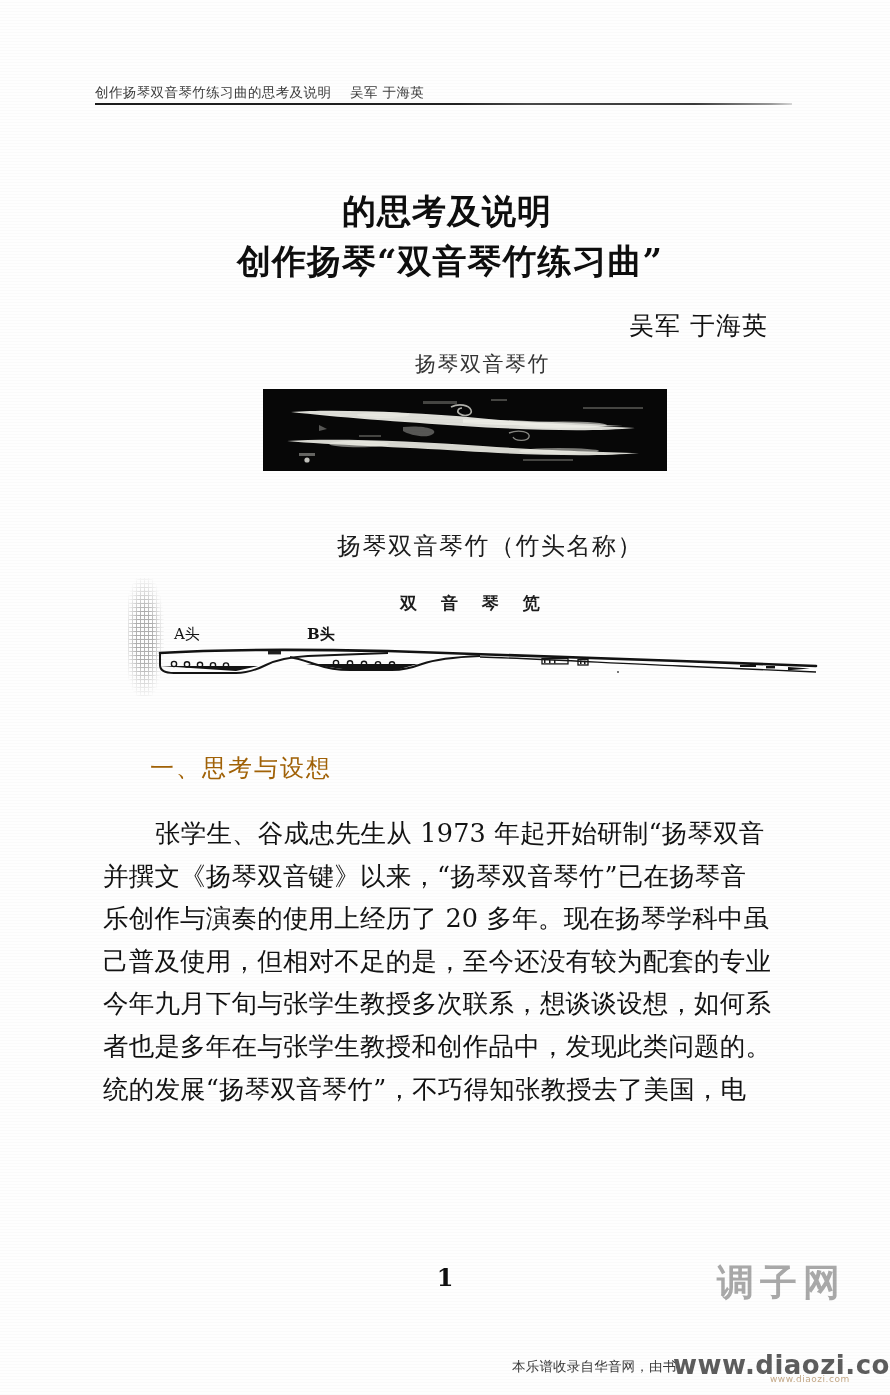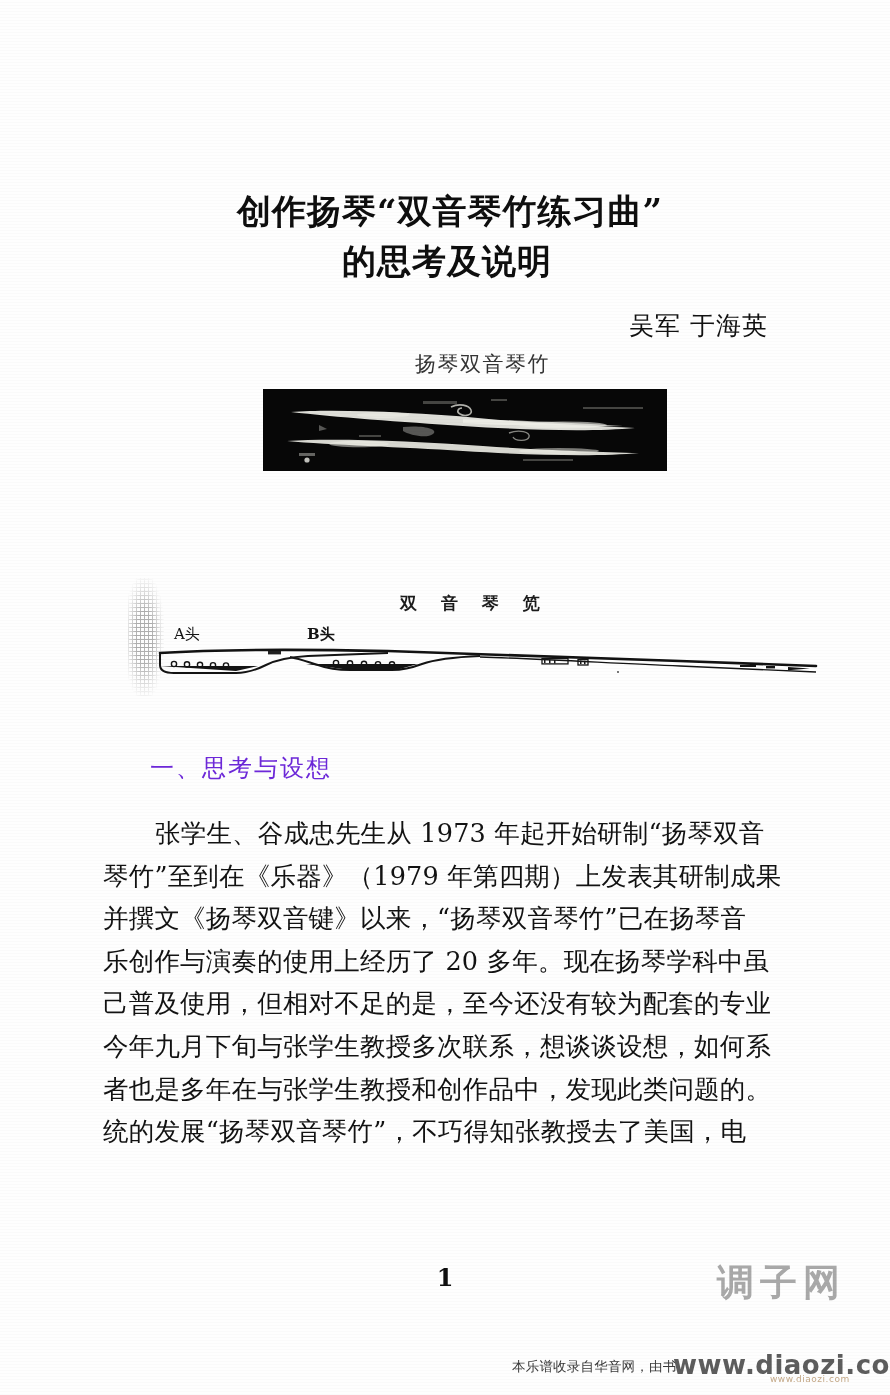--- a/index.html
+++ b/index.html
@@ -163,21 +163,21 @@
   }
   .fig2-drawing svg { display: block; }
 
   
   .section-heading {
     position: absolute;
     left: 150px;
     top: 752px;
     font-size: 24px;
     letter-spacing: 2px;
-    color: #6d28d9;
+    color: #a16207;
     filter: blur(0.14px);
     text-align: center;
   }
   .body-text {
     position: absolute;
     left: 103px;
     top: 812px;
     width: 686px;
   }
   .body-line {
@@ -252,24 +252,28 @@
     opacity: .05;
     background-image:
       repeating-linear-gradient(0deg, rgba(0,0,0,.35) 0 1px, transparent 1px 3px);
   }
 </style>
 </head>
 <body>
 
 <div class="page">
 
+  <div class="running-head">
+    <div class="running-head-text">创作扬琴双音琴竹练习曲的思考及说明    吴军 于海英</div>
+    <div class="running-head-rule"></div>
+  </div>
 
   <div class="title-block">
+    <div class="title-line l2">的思考及说明</div>
     <div class="title-line l1">创作扬琴“双音琴竹练习曲”</div>
-    <div class="title-line l2">的思考及说明</div>
   </div>
 
   <div class="byline">吴军  于海英</div>
 
   <div class="fig1-caption">扬琴双音琴竹</div>
   <div class="fig1-photo">
     <svg width="404" height="82" viewBox="0 0 404 82" aria-hidden="true">
       <rect x="0" y="0" width="404" height="82" fill="#070707"></rect>
       <g fill="#efefe8">
         <path d="M28 23 C70 20, 150 23, 215 29 C270 34, 330 37, 372 39 C330 43, 260 41, 200 37 C140 33, 70 28, 28 23 Z" opacity="0.93"></path>
@@ -289,20 +293,21 @@
       <g fill="#b9b9b0" opacity="0.35">
         <rect x="160" y="12" width="34" height="3"></rect>
         <rect x="228" y="10" width="16" height="2"></rect>
         <rect x="320" y="18" width="60" height="2"></rect>
         <rect x="96" y="46" width="22" height="2"></rect>
         <rect x="260" y="70" width="50" height="2"></rect>
       </g>
     </svg>
   </div>
 
+  <div class="fig2-caption">扬琴双音琴竹（竹头名称）</div>
   <div class="fig2-title">双 音 琴 笕</div>
   <div class="fig2-texture"></div>
   <div class="fig2-label-a">A头</div>
   <div class="fig2-label-b">B头</div>
 
   <div class="fig2-drawing">
     <svg width="680" height="48" viewBox="0 0 680 48" aria-hidden="true">
 
       <path d="M20 13 C80 9, 150 9, 248 11 C330 13, 430 17, 540 21 C600 23, 645 25, 676 26" fill="none" stroke="#121212" stroke-width="2.6" stroke-linecap="round"></path>
 
@@ -353,21 +358,20 @@
       </g>
 
       <circle cx="478" cy="32" r="0.9" fill="#3a3a3a"></circle>
     </svg>
   </div>
 
   <div class="section-heading">一、思考与设想</div>
 
   <div class="body-text">
     <div class="body-line indent">张学生、谷成忠先生从 1973 年起开始研制“扬琴双音</div>
-    <div class="body-line">琴竹”至到在《乐器》（1979 年第四期）上发表其研制成果</div>
     <div class="body-line">并撰文《扬琴双音键》以来，“扬琴双音琴竹”已在扬琴音</div>
     <div class="body-line">乐创作与演奏的使用上经历了 20 多年。现在扬琴学科中虽</div>
     <div class="body-line">己普及使用，但相对不足的是，至今还没有较为配套的专业</div>
     <div class="body-line">今年九月下旬与张学生教授多次联系，想谈谈设想，如何系</div>
     <div class="body-line">者也是多年在与张学生教授和创作品中，发现此类问题的。</div>
     <div class="body-line">统的发展“扬琴双音琴竹”，不巧得知张教授去了美国，电</div>
   </div>
 
   <div class="page-number">1</div>
 

